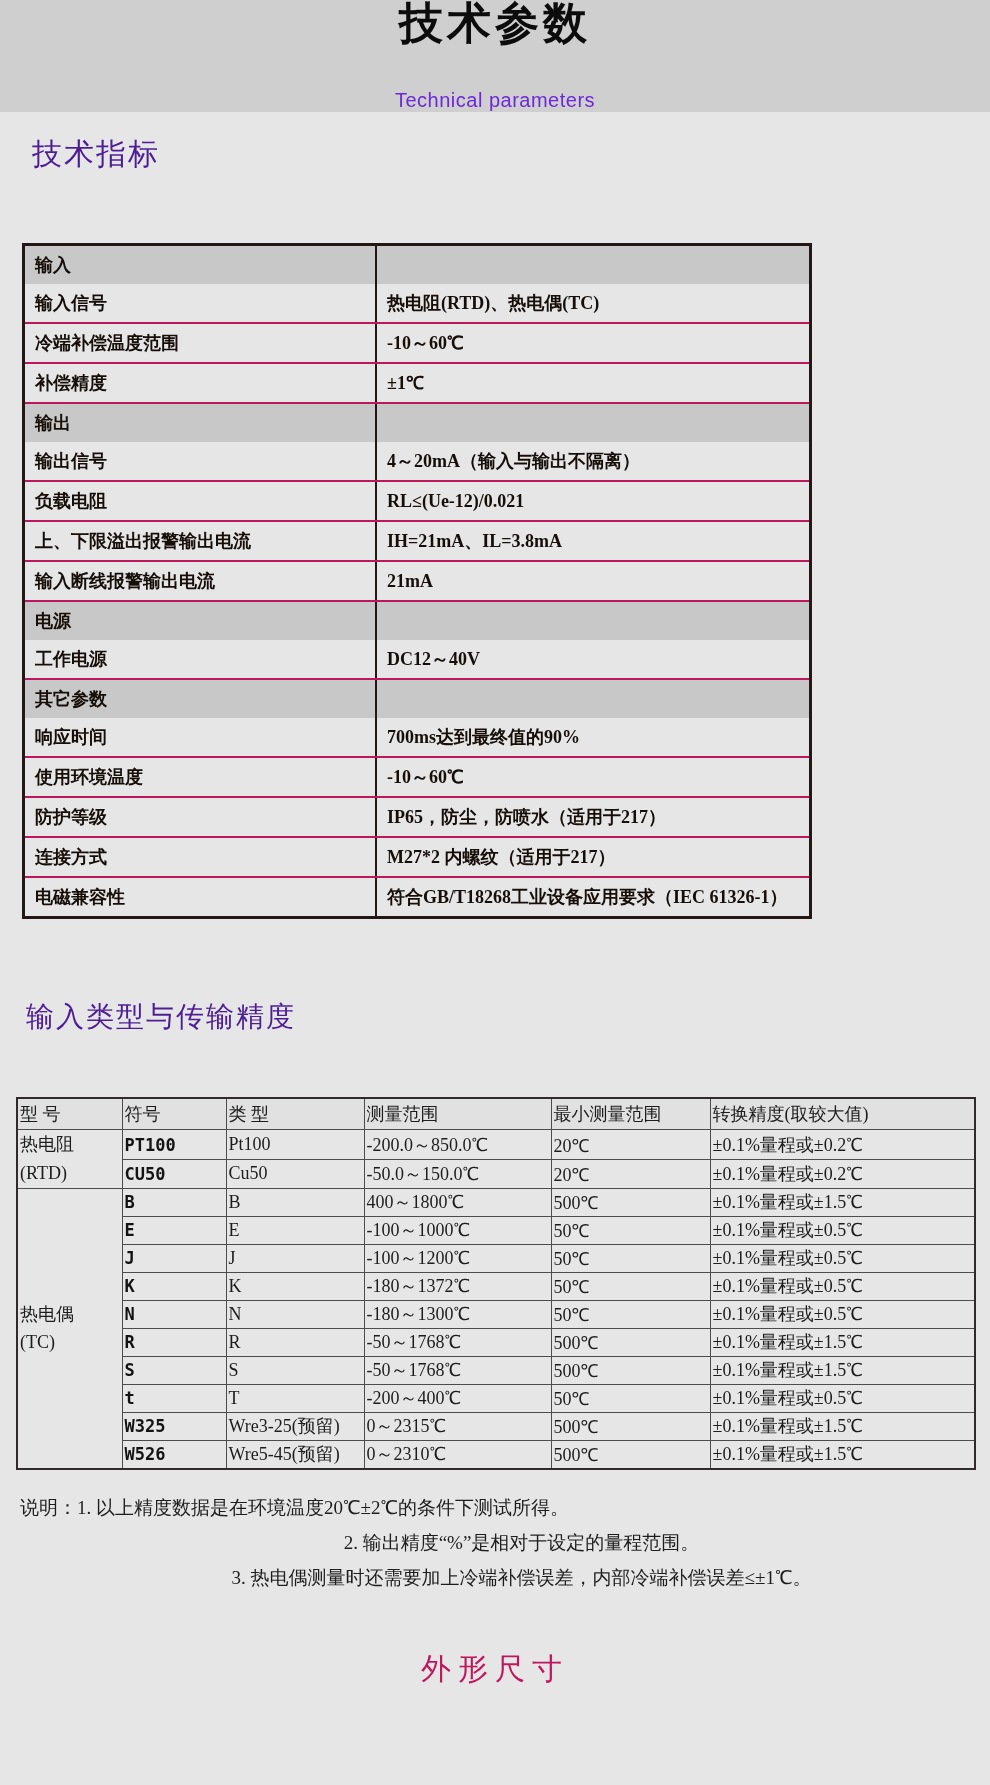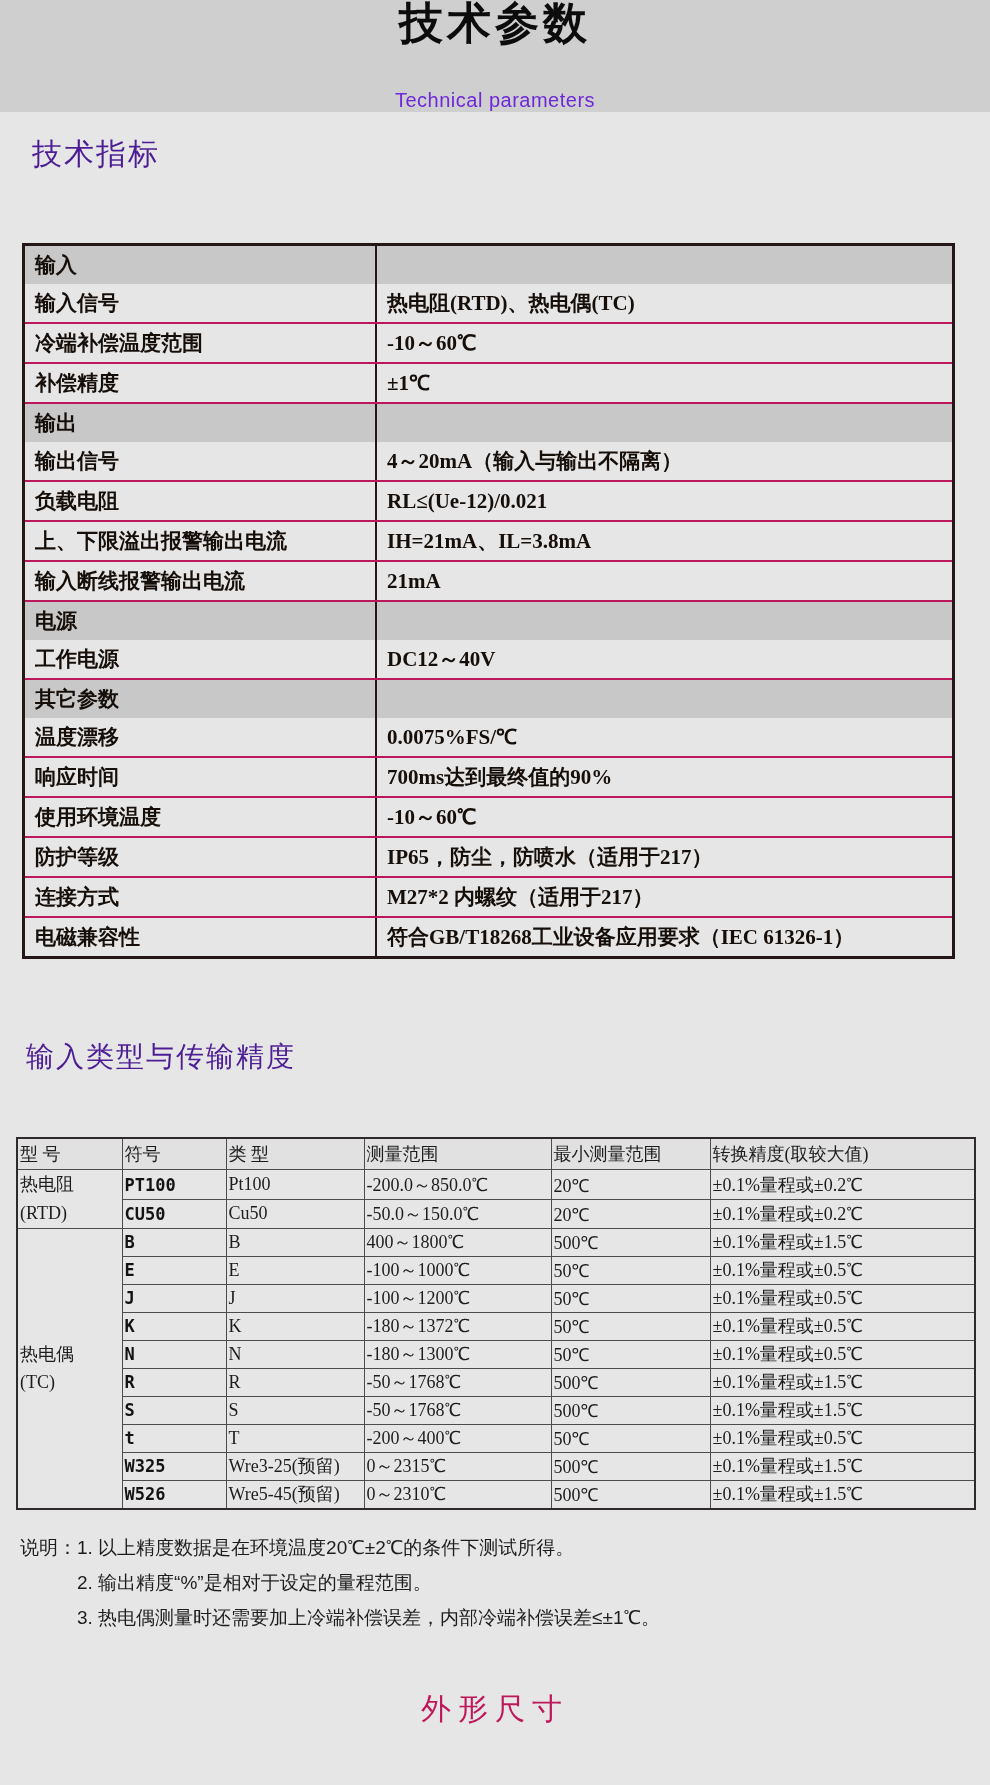--- a/index.html
+++ b/index.html
@@ -25,24 +25,24 @@
   .section-heading{
     font-size:30px;font-weight:500;color:#4c1d95;letter-spacing:2px;
     margin:22px 0 0 32px;line-height:1.3;
   }
   .section-heading.second{
     font-size:28px;margin:80px 0 0 26px;
   }
   
   .spec-table{
     border-collapse:collapse;table-layout:fixed;
-    width:933px;margin:70px 8px 0 22px;
+    width:790px;margin:70px 8px 0 22px;
     border:3px solid #231815;
     font-family:"Liberation Serif",serif;font-weight:700;
-    font-size:21px;color:#150e09;
+    font-size:18px;color:#150e09;
   }
   .spec-table td{
     height:38px;padding:0 10px;line-height:1.15;
     border-bottom:2px solid #be185d;
     overflow:hidden;white-space:nowrap;
   }
   .spec-table td.label-cell{width:330px;border-right:2px solid #231815;}
   .spec-table tr.section-row td{background:#c9c8c8;border-bottom:none;}
   
   .accuracy-table{
@@ -59,24 +59,24 @@
     height:30px;font-weight:400;background:#e2e1e1;
   }
   .accuracy-table td{height:27px;}
   .accuracy-table td.symbol-cell{
     font-family:"DejaVu Sans Mono",monospace;font-weight:700;font-size:17px;color:#141313;
   }
   .accuracy-table td.group-cell{line-height:1.6;vertical-align:middle;}
   
   .notes{
     margin:20px 0 0 20px;
-    font-family:Liberation Sans, sans-serif;
+    font-family:Liberation Serif, serif;
     font-size:19px;line-height:35px;color:#1e1d1d;
   }
-  .note-line.indented{margin-left:57px;}
+  .note-line.indented{margin-left:33px;text-align:center;}
   
   .dimensions-heading{
     margin-top:54px;text-align:center;
     font-size:30px;font-weight:500;letter-spacing:7px;color:#be185d;
   }
 </style>
 </head>
 <body>
 
 <div class="banner">
@@ -128,24 +128,20 @@
         <td class="label-cell">电源</td>
         <td class="value-cell"></td>
       </tr>
       <tr>
         <td class="label-cell">工作电源</td>
         <td class="value-cell">DC12～40V</td>
       </tr>
       <tr class="section-row">
         <td class="label-cell">其它参数</td>
         <td class="value-cell"></td>
-      </tr>
-      <tr>
-        <td class="label-cell">温度漂移</td>
-        <td class="value-cell">0.0075%FS/℃</td>
       </tr>
       <tr>
         <td class="label-cell">响应时间</td>
         <td class="value-cell">700ms达到最终值的90%</td>
       </tr>
       <tr>
         <td class="label-cell">使用环境温度</td>
         <td class="value-cell">-10～60℃</td>
       </tr>
       <tr>

